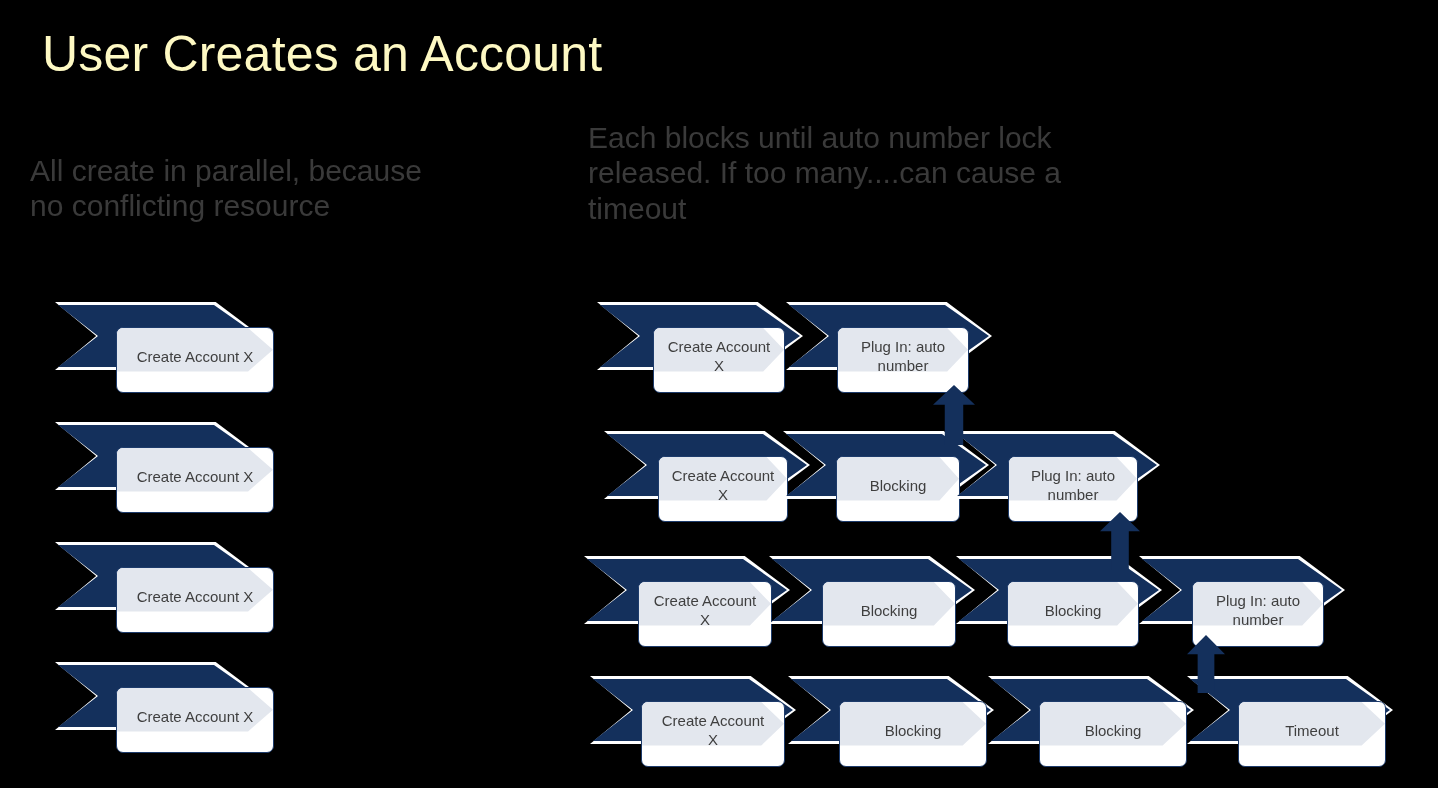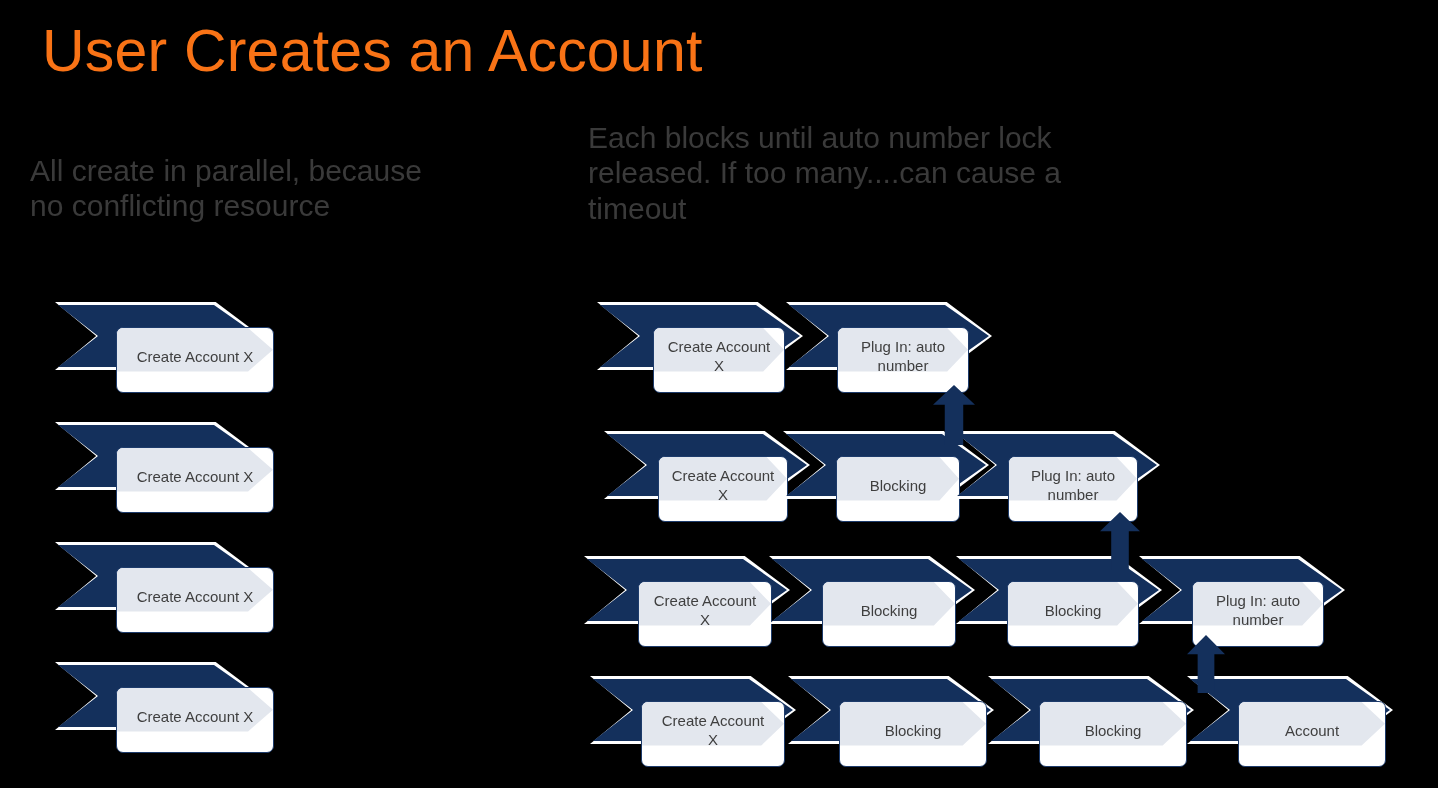--- a/index.html
+++ b/index.html
@@ -9,25 +9,25 @@
     background:#000000;
     font-family:"Liberation Sans", sans-serif;
     overflow:hidden;
     position:relative;
   }
   .stage{position:absolute;left:0;top:0;width:1438px;height:788px;}
 
   
   .slide-title{
     position:absolute;
-    left:42px; top:18px;
-    font-size:59px;
+    left:42px; top:26px;
+    font-size:50px;
     font-weight:300;
     letter-spacing:.2px;
-    color:#f97316;
+    color:#fef9c3;
     white-space:nowrap;
     line-height:1.15;
   }
   .note{
     position:absolute;
     color:#3a3a3a;
     font-weight:300;
     line-height:1.18;
     white-space:pre-line;
   }
@@ -208,21 +208,21 @@
       <div class="chev-outline" style="left: 988px; top: 676px; width: 206px; height: 68px;"></div>
       <div class="chev" style="left: 991px; top: 679px; width: 200px; height: 62px;"></div>
       <div class="card" style="left: 1039px; top: 701px; width: 148px; height: 66px;">
         <div class="card-tint"></div>
         <div class="card-label">Blocking</div>
       </div>
       <div class="chev-outline" style="left: 1187px; top: 676px; width: 206px; height: 68px;"></div>
       <div class="chev" style="left: 1190px; top: 679px; width: 200px; height: 62px;"></div>
       <div class="card" style="left: 1238px; top: 701px; width: 148px; height: 66px;">
         <div class="card-tint"></div>
-        <div class="card-label">Account</div>
+        <div class="card-label">Timeout</div>
       </div>
     </div>
   <div id="diagram-arrows">
       <div class="uparrow" style="left: 933px; top: 385px; width: 42px; height: 60px;"></div>
       <div class="uparrow" style="left: 1100px; top: 512px; width: 40px; height: 58px;"></div>
       <div class="uparrow" style="left: 1187px; top: 635px; width: 38px; height: 58px;"></div>
     </div>
 
 </div>
 

